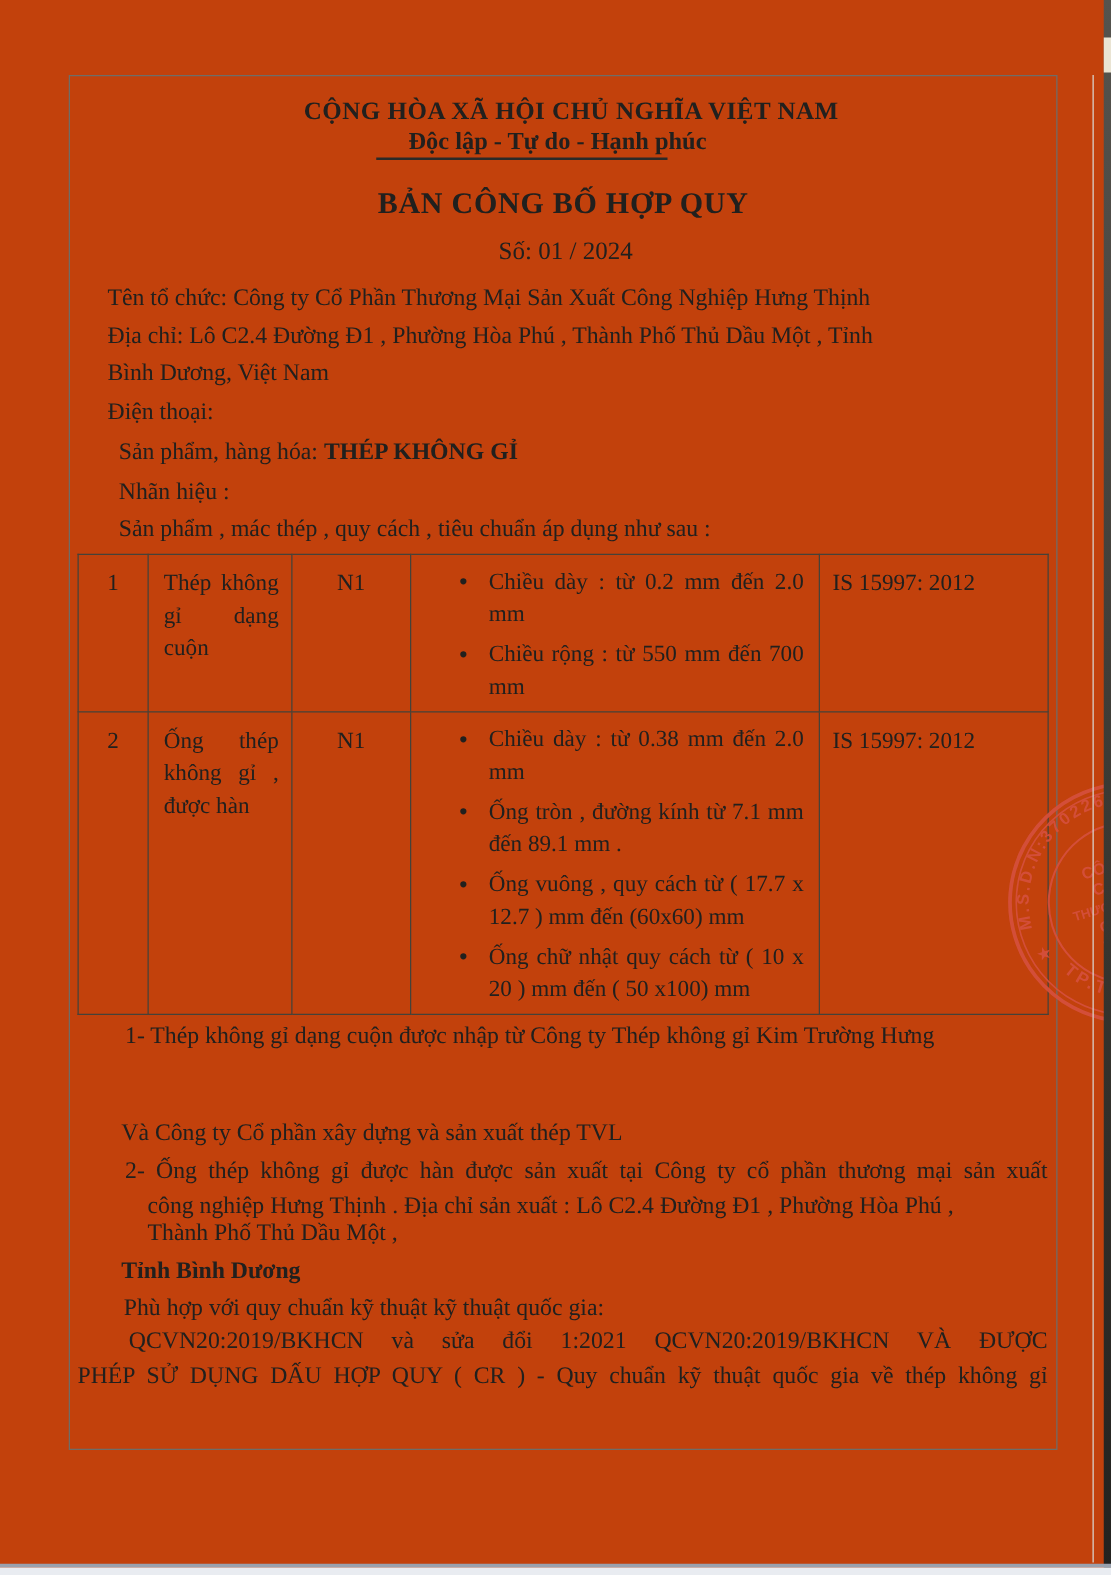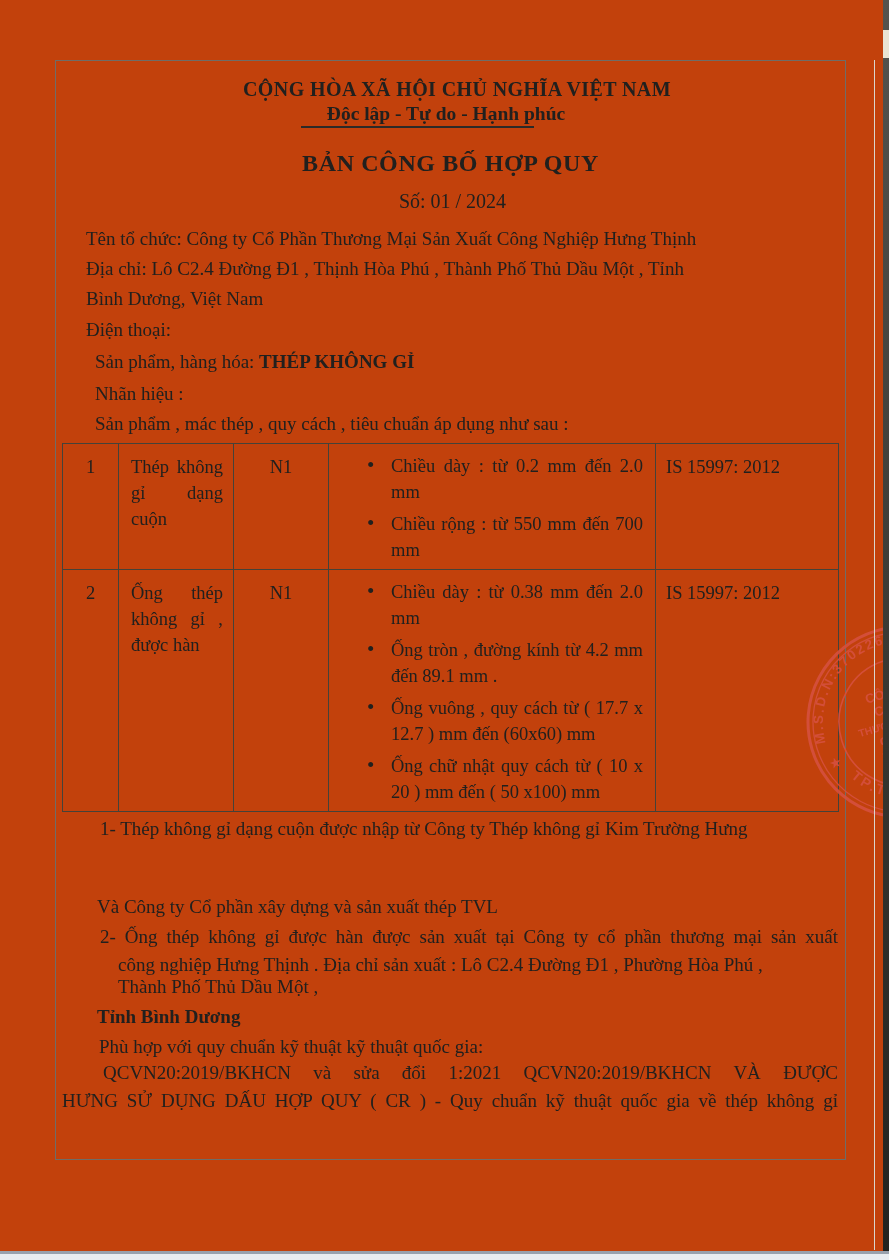--- a/index.html
+++ b/index.html
@@ -76,21 +76,21 @@
 
   <div class="frame"></div>
 
   <div class="abs hline center national">CỘNG HÒA XÃ HỘI CHỦ NGHĨA VIỆT NAM</div>
   <div class="abs hline center motto"><span>Độc lập - Tự do - Hạnh</span><span> phúc</span></div>
   <div class="abs motto-underline"></div>
   <div class="abs hline center doctitle">BẢN CÔNG BỐ HỢP QUY</div>
   <div class="abs hline center docnum">Số: 01 / 2024</div>
 
   <div class="abs hline t-org">Tên tổ chức: Công ty Cổ Phần Thương Mại Sản Xuất Công Nghiệp Hưng Thịnh</div>
-  <div class="abs hline t-addr1">Địa chỉ: Lô C2.4 Đường Đ1 , Thịnh Hòa Phú , Thành Phố Thủ Dầu Một , Tỉnh</div>
+  <div class="abs hline t-addr1">Địa chỉ: Lô C2.4 Đường Đ1 , Phường Hòa Phú , Thành Phố Thủ Dầu Một , Tỉnh</div>
   <div class="abs hline t-addr2">Bình Dương, Việt Nam</div>
   <div class="abs hline t-phone">Điện thoại:</div>
   <div class="abs hline t-prod"><span>Sản phẩm, hàng hóa: </span><span class="b">THÉP KHÔNG GỈ</span></div>
   <div class="abs hline t-brand">Nhãn hiệu :</div>
   <div class="abs hline t-intro">Sản phẩm , mác thép , quy cách , tiêu chuẩn áp dụng như sau :</div>
 
   <table class="spec">
     <colgroup>
       <col style="width:56px">
         <col style="width:115px">
@@ -111,39 +111,39 @@
       </td>
       <td class="cell-std">IS 15997: 2012</td>
     </tr>
     <tr style="height:233px">
       <td class="cell-stt">2</td>
       <td class="cell-product">Ống thép không gỉ , được hàn</td>
       <td class="cell-grade">N1</td>
       <td class="cell-specs">
         <ul class="specs">
           <li>Chiều dày : từ 0.38 mm đến 2.0 mm</li>
-          <li>Ống tròn , đường kính từ 4.2 mm đến 89.1 mm .</li>
+          <li>Ống tròn , đường kính từ 7.1 mm đến 89.1 mm .</li>
           <li>Ống vuông , quy cách từ ( 17.7 x 12.7 ) mm đến (60x60) mm</li>
           <li>Ống chữ nhật quy cách từ ( 10 x 20 ) mm đến ( 50 x100) mm</li>
         </ul>
       </td>
       <td class="cell-std">IS 15997: 2012</td>
     </tr>
   </tbody>
     </table>
 
   <div class="abs hline n1l1">1-  Thép không gỉ dạng cuộn được nhập từ Công ty Thép không gỉ Kim Trường Hưng</div>
   <div class="abs hline n1l2">Và Công ty Cổ phần xây dựng và sản xuất thép TVL</div>
   <div class="abs hline n2l1">2-  Ống thép không gỉ được hàn được sản xuất tại Công ty cổ phần thương mại sản xuất</div>
   <div class="abs hline n2l2">công nghiệp Hưng Thịnh . Địa chỉ sản xuất : Lô C2.4 Đường Đ1 , Phường Hòa Phú ,</div>
   <div class="abs hline n2l3">Thành Phố Thủ Dầu Một ,</div>
   <div class="abs hline prov">Tỉnh Bình Dương</div>
   <div class="abs hline conf">Phù hợp với quy chuẩn kỹ thuật kỹ thuật quốc gia:</div>
   <div class="abs hline qcvn1">QCVN20:2019/BKHCN và sửa đổi 1:2021 QCVN20:2019/BKHCN VÀ ĐƯỢC</div>
-  <div class="abs hline qcvn2">HƯNG SỬ DỤNG DẤU HỢP QUY ( CR ) -  Quy chuẩn kỹ thuật quốc gia về thép không gỉ</div>
+  <div class="abs hline qcvn2">PHÉP SỬ DỤNG DẤU HỢP QUY ( CR ) -  Quy chuẩn kỹ thuật quốc gia về thép không gỉ</div>
 
   <div class="stamp">
     <svg width="232" height="232" viewBox="0 0 232 232">
       <g transform="rotate(-17 116 116)" fill="none" stroke="#d5503e" opacity="0.92">
         <circle cx="116" cy="116" r="95" stroke-width="3"></circle>
         <circle cx="116" cy="116" r="90" stroke-width="1.3"></circle>
         <circle cx="116" cy="116" r="64" stroke-width="1.6"></circle>
         <path id="arcTop" d="M 36 116 A 80 80 0 0 1 196 116" stroke="none"></path>
         <path id="arcBot" d="M 40 116 A 76 76 0 0 0 192 116" stroke="none"></path>
         <text font-size="13.5" letter-spacing="2" fill="#d5503e" stroke="none">

